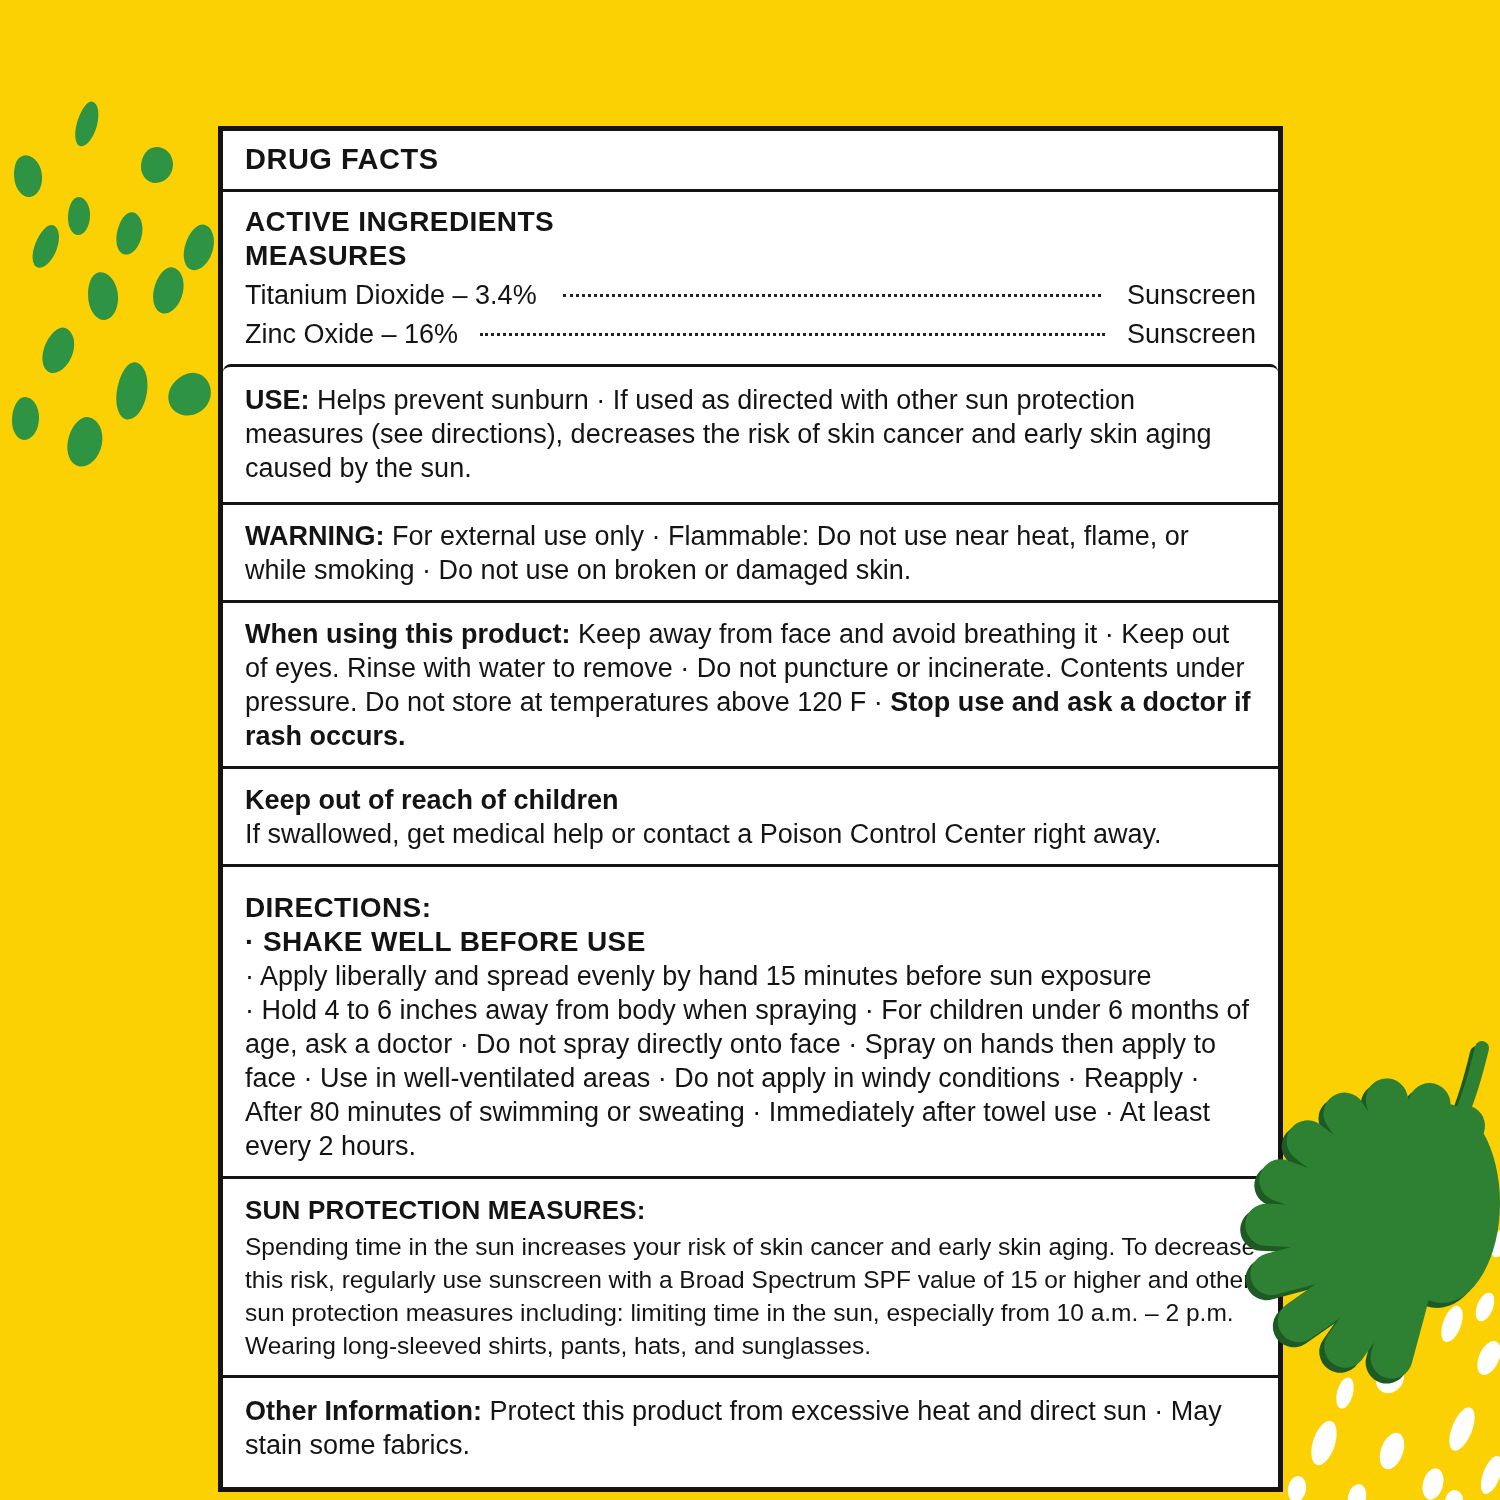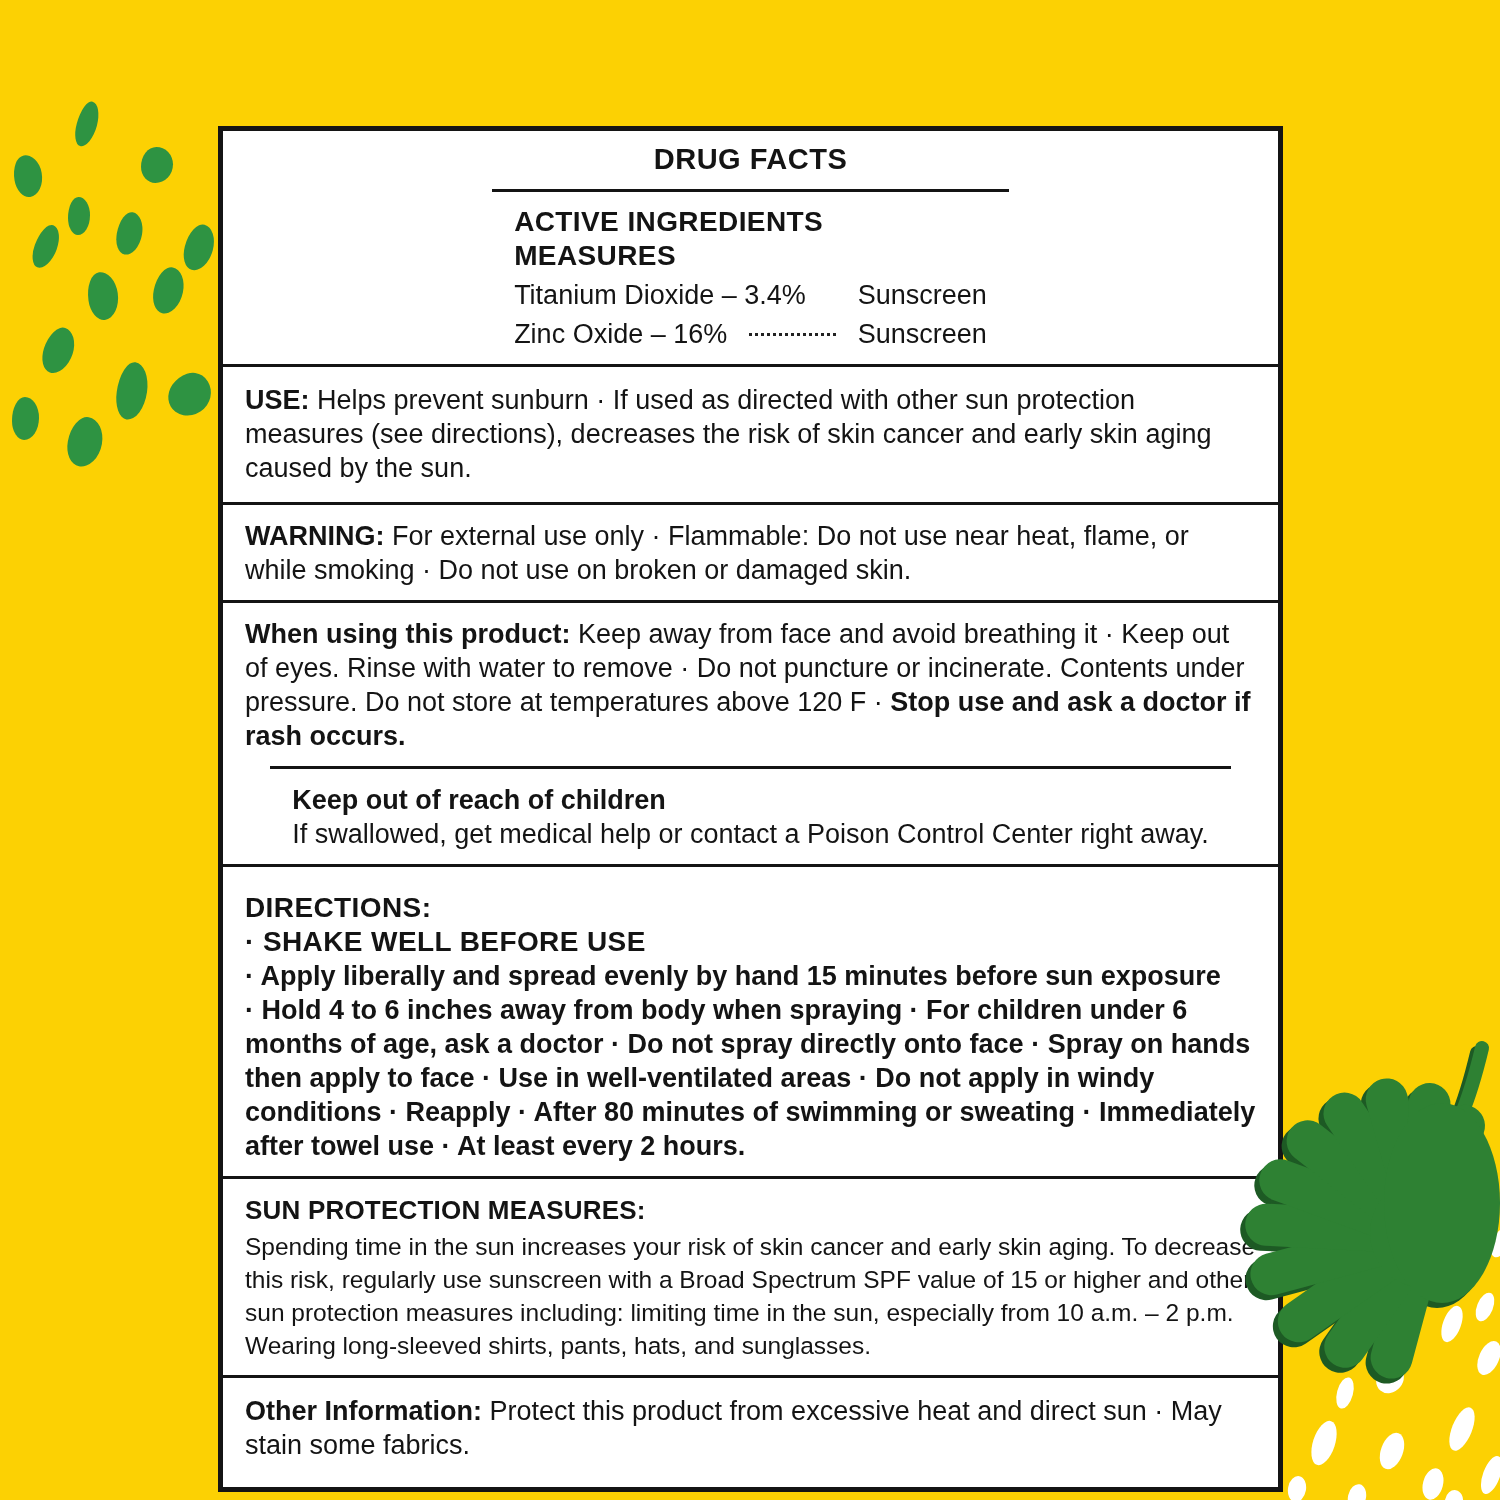--- a/index.html
+++ b/index.html
@@ -15,41 +15,41 @@
   .page{position:relative;width:1500px;height:1500px;background:var(--yellow);overflow:hidden;}
 
   
   .gdot{position:absolute;background:var(--green);border-radius:48% 52% 55% 45% / 55% 48% 52% 45%;z-index:1;}
   .wdot{position:absolute;background:#ffffff;border-radius:50%;z-index:3;}
 
   
   .label{
     position:absolute;left:218px;top:126px;width:1065px;min-height:1252px;
     background:#ffffff;border:5px solid var(--ink);z-index:2;
-    display:flex;flex-direction:column;align-items:center;
+    display:flex;flex-direction:column;
   }
   .sec{padding:11px 22px 13px 22px;border-top:3px solid var(--ink);font-size:27px;line-height:34px;}
   .sec:first-child{border-top:none;}
   .sec-title{min-height:52px;display:flex;align-items:center;}
   .h-bold{font-weight:bold;font-size:28px;letter-spacing:.4px;}
   .title-text{font-weight:bold;font-size:29px;letter-spacing:.5px;}
   .sec-ing{min-height:115px;padding-top:13px;}
   .ing-head{display:flex;justify-content:space-between;align-items:baseline;flex-direction:column;}
   .ing-row{display:flex;align-items:baseline;margin-top:5px;gap:20px;}
   .leader{flex:1;border-bottom:3px dotted #222;margin:0 6px;transform:translateY(-7px);}
   .leader.tight{margin:0 2px;}
-  .sec-use{min-height:138px;padding-top:16px;}
+  .sec-use{min-height:138px;padding-top:16px;border-radius:8px;}
   .sec-warn{min-height:90px;padding-top:14px;}
   .sec-when{min-height:158px;padding-top:14px;}
   .sec-child{min-height:90px;padding-top:14px;}
   .sec-dir{min-height:290px;padding-top:24px;}
   .sec-sun{min-height:190px;padding-top:14px;}
   .sec-other{min-height:112px;padding-top:16px;}
   .b{font-weight:bold;}
-  .pre{white-space:pre-line;font-weight:bold;}
+  .pre{white-space:pre-line;}
   .sun-head{font-weight:bold;font-size:26px;letter-spacing:.2px;}
   .sun-body{font-size:24.5px;line-height:33px;margin-top:3px;}
 
   
   .leaf-wrap{position:absolute;left:1230px;top:1038px;width:290px;height:380px;z-index:4;
     filter:drop-shadow(-5px 5px 0 var(--leaf-dark));}
   .leaf-wrap svg{display:block;}
 </style>
 </head>
 <body>

